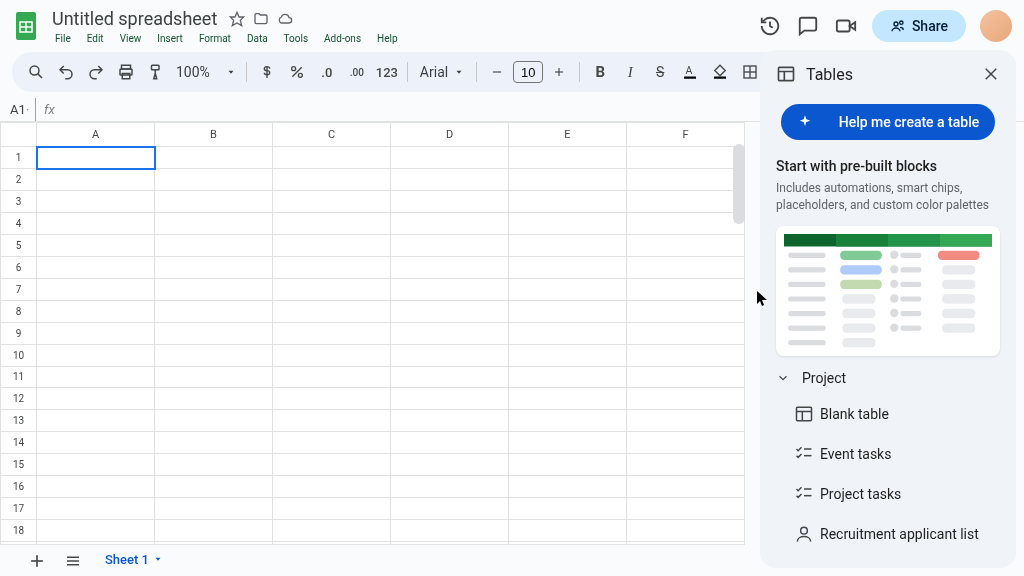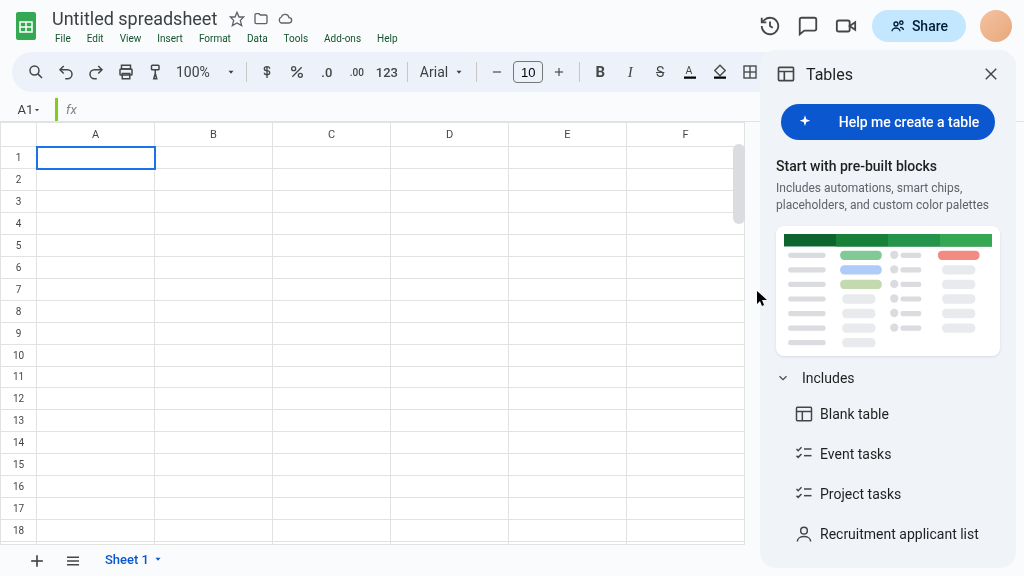--- a/index.html
+++ b/index.html
@@ -26,21 +26,21 @@
 .tool { width: 28px; height: 28px; display: flex; align-items: center; justify-content: center; color: #444746; cursor: pointer; border-radius: 4px; }
 .tool-sep { width: 1px; height: 20px; background: #c7c7c7; margin: 0 4px; }
 .zoom { display: flex; align-items: center; gap: 16px; padding: 0 4px; font-size: 14px; }
 .font-select { display: flex; align-items: center; gap: 6px; padding: 0 6px; font-size: 14px; min-width: 56px; }
 .font-size-box { display: flex; align-items: center; gap: 2px; }
 .fs-input { width: 30px; height: 22px; text-align: center; border: 1px solid #747775; border-radius: 4px; font-size: 13px; background: transparent; }
 .tool-more { margin-left: auto; }
 
 
 .formula-row { display: flex; align-items: center; border-bottom: 1px solid #e1e3e1; margin-top: 6px; height: 24px; }
-.name-box { width: 58px; display: flex; align-items: center; justify-content: center; padding: 0 6px 0 10px; font-size: 13px; border-right: 3px solid #84cc16; height: 100%; }
+.name-box { width: 36px; display: flex; align-items: center; justify-content: flex-start; padding: 0 6px 0 10px; font-size: 13px; border-right: 1px solid #84cc16; height: 100%; }
 .fx-label { padding: 0 8px; color: #80868b; font-style: italic; font-size: 13px; }
 
 
 .grid-wrap { display: flex; width: 745px; height: 442px; position: relative; }
 .grid { border-collapse: collapse; table-layout: fixed; }
 .grid th, .grid td { border: 1px solid #e1e3e1; font-size: 11px; font-weight: normal; color: #444746; }
 .grid .corner { width: 36px; height: 22px; background: #fff; }
 .grid .col-h { width: 118px; height: 22px; background: #fff; text-align: center; }
 .grid .row-h { width: 36px; height: 20px; background: #fff; text-align: center; font-size: 10px; }
 .grid td.cell { width: 118px; height: 20px; background: #fff; }
@@ -590,21 +590,21 @@
       <g transform="translate(0,84)">
         <rect x="4" y="18" width="36" height="5" rx="2" fill="#dadce0"></rect>
         <rect x="56" y="16" width="32" height="9" rx="4" fill="#e8eaed"></rect>
       </g>
     </svg>
   </div>
   <div class="featured-row">
     <svg class="chev" width="14" height="14" viewBox="0 0 24 24" fill="none" stroke="#444746" stroke-width="2">
         <polyline points="6,9 12,15 18,9"></polyline>
       </svg>
-    <span style="font-size:14px;color:#1f1f1f">Includes</span>
+    <span style="font-size:14px;color:#1f1f1f">Project</span>
   </div>
   <div class="template-list">
     <div class="template-item">
       <svg class="template-icon" viewBox="0 0 24 24" fill="none" stroke="currentColor" stroke-width="1.8">
           <rect x="3" y="4" width="18" height="16" rx="1"></rect>
           <line x1="3" y1="9" x2="21" y2="9"></line>
           <line x1="10" y1="9" x2="10" y2="20"></line>
         </svg>
       <span>Blank table</span>
     </div>

